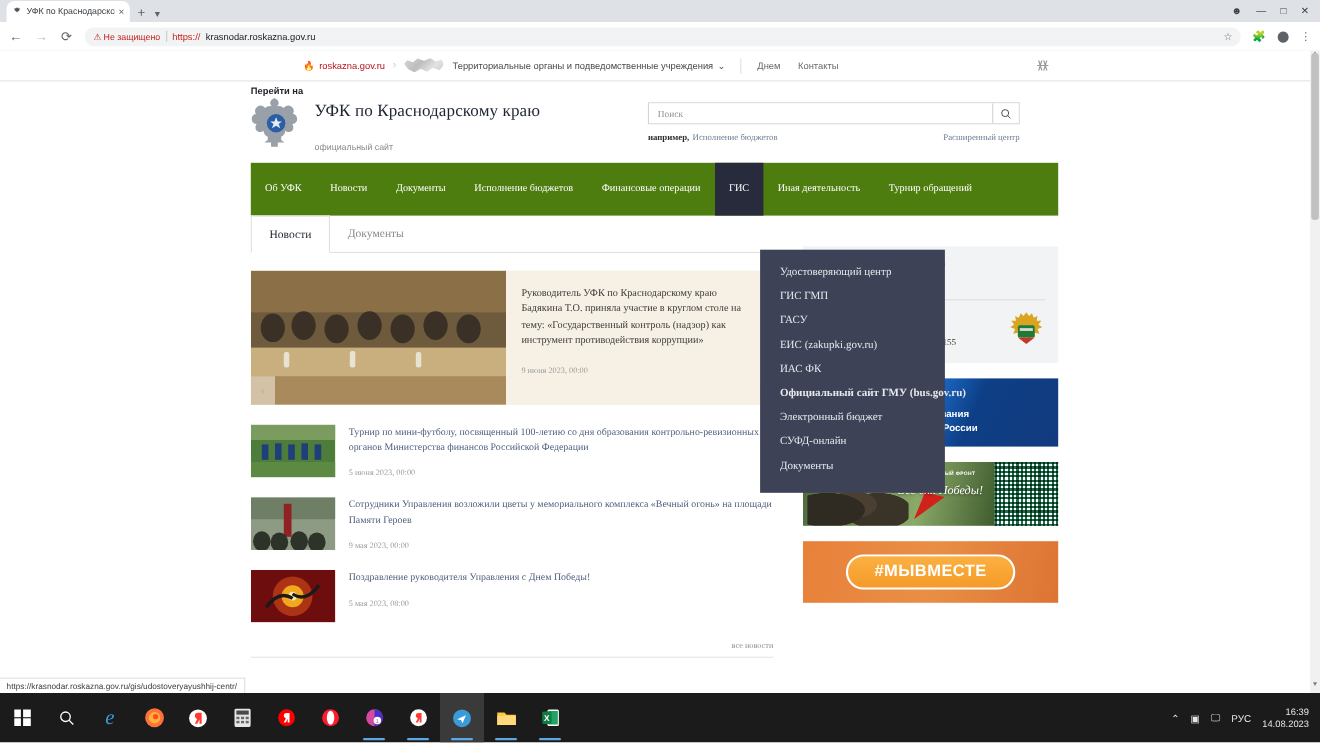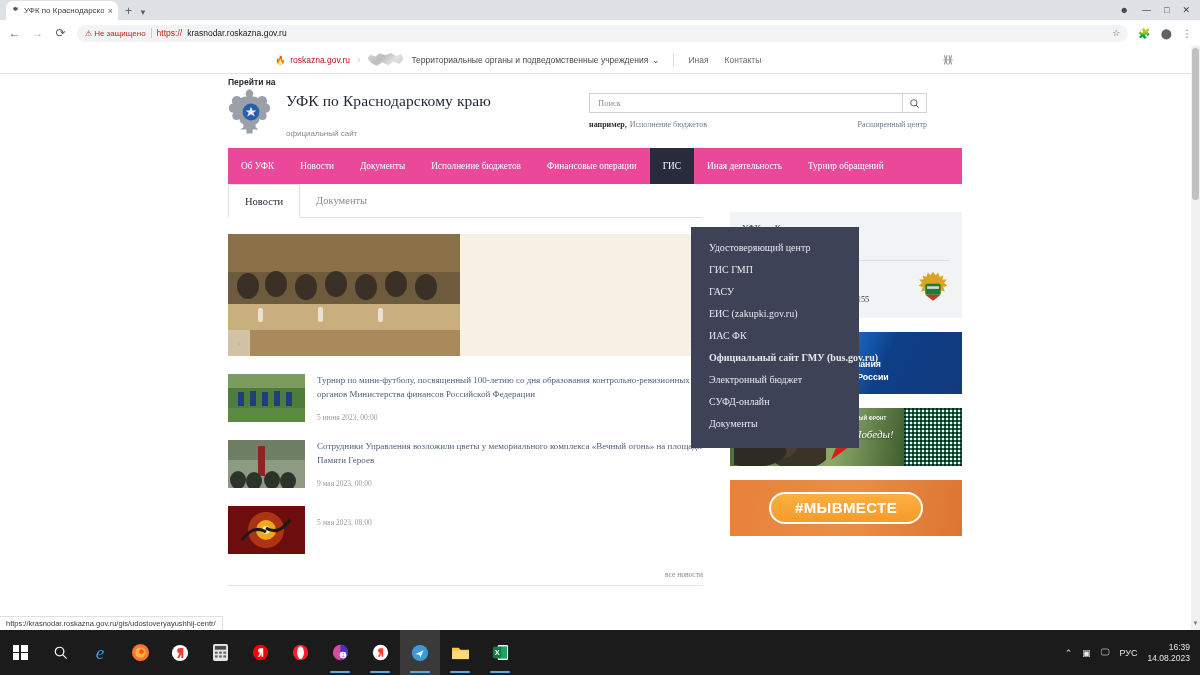--- a/index.html
+++ b/index.html
@@ -81,21 +81,21 @@
   }
   .searchbox input::placeholder { color: #8d8d8d; }
   .searchbtn { width: 24px; border-left: 1px solid #d3d3d3; display: flex; align-items: center; justify-content: center; background: #fff; }
   .searchhints { display: flex; margin-top: 7px; font-size: 8px; font-family:"Liberation Serif",serif; }
   .searchhints .eg { color: #2e2e2e; font-weight: bold; }
   .searchhints .egv { color: #6b7c93; margin-left: 3px; }
   .searchhints .adv { margin-left: auto; color: #6b7c93; }
 
   
   .navbar {
-    margin-left: 228px; width: 734px; height: 36px; background: #ec4899;
+    margin-left: 228px; width: 734px; height: 48px; background: #4d7c0f;
     display: flex; align-items: stretch; position: relative; text-align: center;
   }
   .navitem {
     display: flex; align-items: center; padding: 0 13px; color: #fff;
     font-size: 9.3px; font-family: "Liberation Serif", serif; white-space: nowrap;
   }
   .navitem.active { background: #272b3c; }
 
   
   .dropdown {
@@ -243,21 +243,21 @@
 
   <div class="topstrip">
     <span class="goto">Перейти на</span>
     <span class="flame">🔥</span>
     <span class="rk">roskazna.gov.ru</span>
     <span class="sep-chev">›</span>
     <span class="maplogo"></span>
     <span class="tg-label">Территориальные органы и подведомственные учреждения</span>
     <span class="tg-label" style="margin-left:4px">⌄</span>
     <span class="vsep"></span>
-    <span class="tlink">Иная</span>
+    <span class="tlink">Днем</span>
     <span class="tlink">Контакты</span>
     <span class="glasses">ᚕᚕ</span>
   </div>
 
   <div class="header">
     <div class="emblem">
       <svg viewBox="0 0 60 68" width="46" height="52">
         <g fill="#9aa0a8">
           <path d="M30 4 c-4 0-7 3-7 6 0 2 1 3 2 4 -3-1-6 0-8 2 -2-3-6-4-9-2 -3 2-4 6-2 9 -3 0-5 3-5 6 0 4 3 6 6 6 -2 2-2 6 0 8 2 2 6 2 8 0 0 3 2 6 5 7 l0 4 -4 3 8 0 0 5 8 0 0-5 8 0 -4-3 0-4 c3-1 5-4 5-7 2 2 6 2 8 0 2-2 2-6 0-8 3 0 6-2 6-6 0-3-2-6-5-6 2-3 1-7-2-9 -3-2-7-1-9 2 -2-2-5-3-8-2 1-1 2-2 2-4 0-3-3-6-7-6z"></path>
         </g>
@@ -323,20 +323,24 @@
             </g>
             <rect y="70" width="232" height="30" fill="#c9ae7e"></rect>
             <rect y="96" width="232" height="26" fill="#a88a5c"></rect>
             <g fill="#e8e2d2">
               <rect x="30" y="74" width="5" height="14" rx="2"></rect>
                   <rect x="90" y="73" width="5" height="15" rx="2"></rect>
               <rect x="150" y="74" width="5" height="14" rx="2"></rect>
             </g>
           </svg>
         </div>
+        <div class="ftext">
+          <div class="ftitle">Руководитель УФК по Краснодарскому краю Бадякина Т.О. приняла участие в круглом столе на тему: «Государственный контроль (надзор) как инструмент противодействия коррупции»</div>
+          <div class="fdate">9 июня 2023, 00:00</div>
+        </div>
         <div class="carbtn left">‹</div>
         <div class="carbtn right">›</div>
       </div>
 
       <div class="newsitem">
         <div class="thumb">
           <svg width="77" height="48" viewBox="0 0 77 48" preserveAspectRatio="none">
             <rect width="77" height="48" fill="#4e7c3a"></rect>
             <rect y="0" width="77" height="14" fill="#7a9c5e"></rect>
             <rect y="34" width="77" height="14" fill="#5d8a43"></rect>
@@ -380,20 +384,21 @@
           <svg width="77" height="48" viewBox="0 0 77 48" preserveAspectRatio="none">
             <rect width="77" height="48" fill="#6d0d0d"></rect>
             <circle cx="38" cy="24" r="18" fill="#c8461a" opacity=".7"></circle>
             <circle cx="38" cy="24" r="10" fill="#f2a81e"></circle>
             <circle cx="38" cy="24" r="4" fill="#fde9a8"></circle>
             <path d="M14 34 q12-16 24-8" stroke="#1a1a1a" stroke-width="3" fill="none"></path>
             <path d="M62 14 q-12 16-24 8" stroke="#1a1a1a" stroke-width="3" fill="none"></path>
           </svg>
         </div>
         <div class="ntext">
+          <div class="ntitle">Поздравление руководителя Управления с Днем Победы!</div>
           <div class="ndate">5 мая 2023, 08:00</div>
         </div>
       </div>
 
       <div class="allnews">все новости</div>
       <div class="bottomline"></div>
     </div>
 
     <div class="sidebar">
       <div class="infocard">

